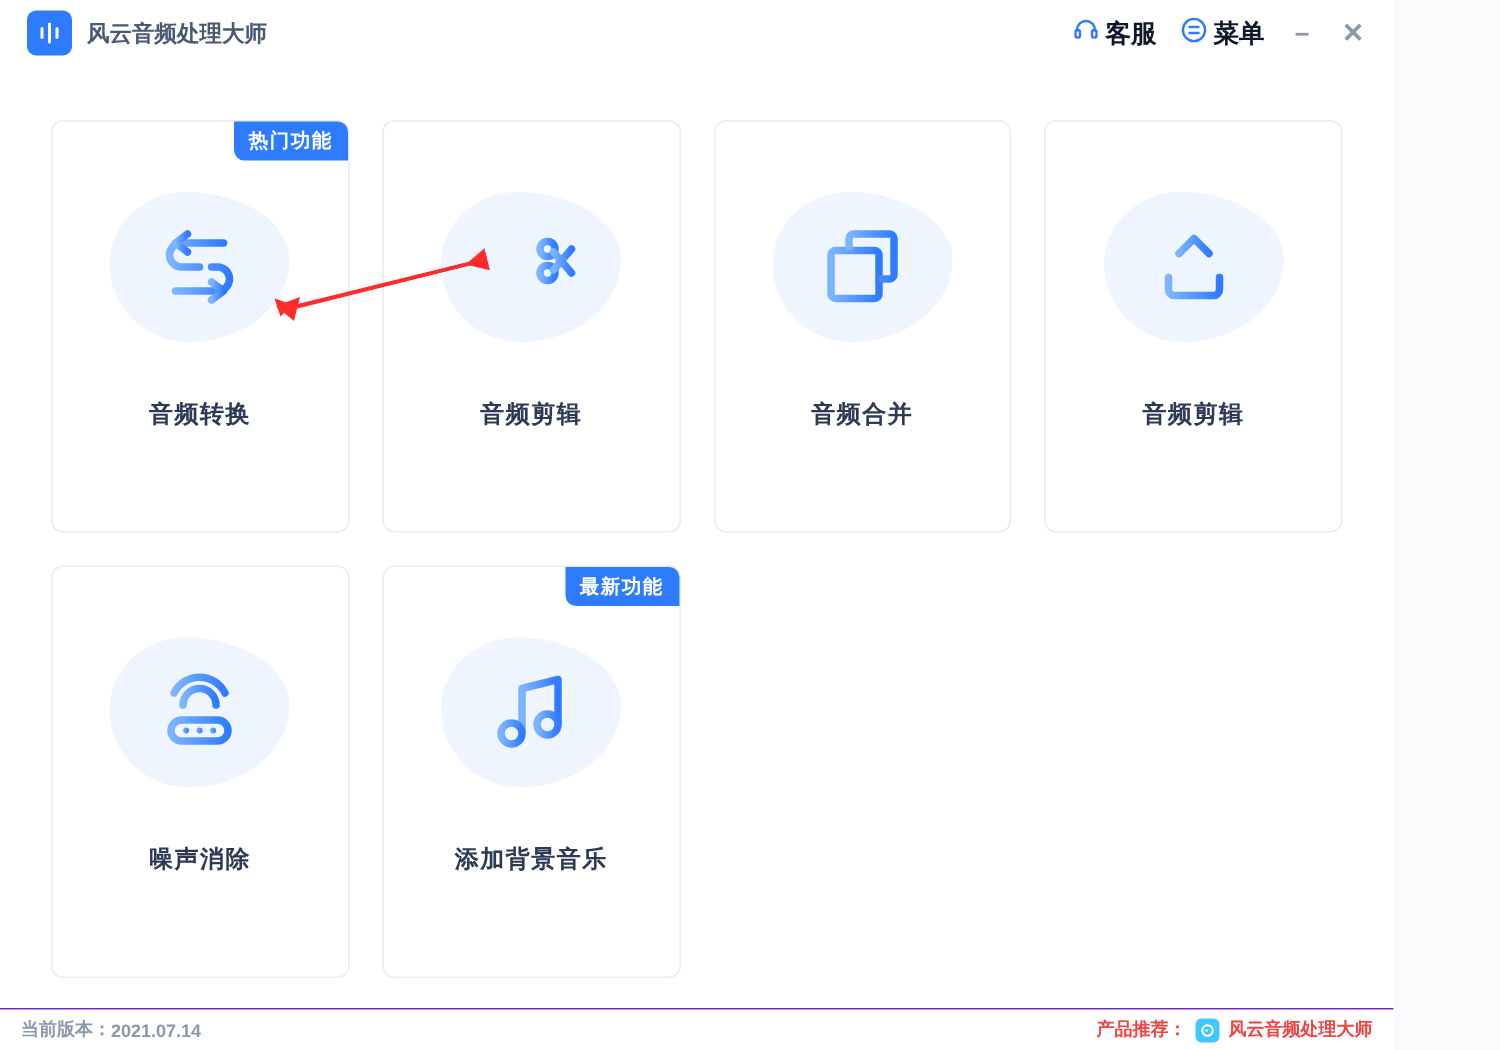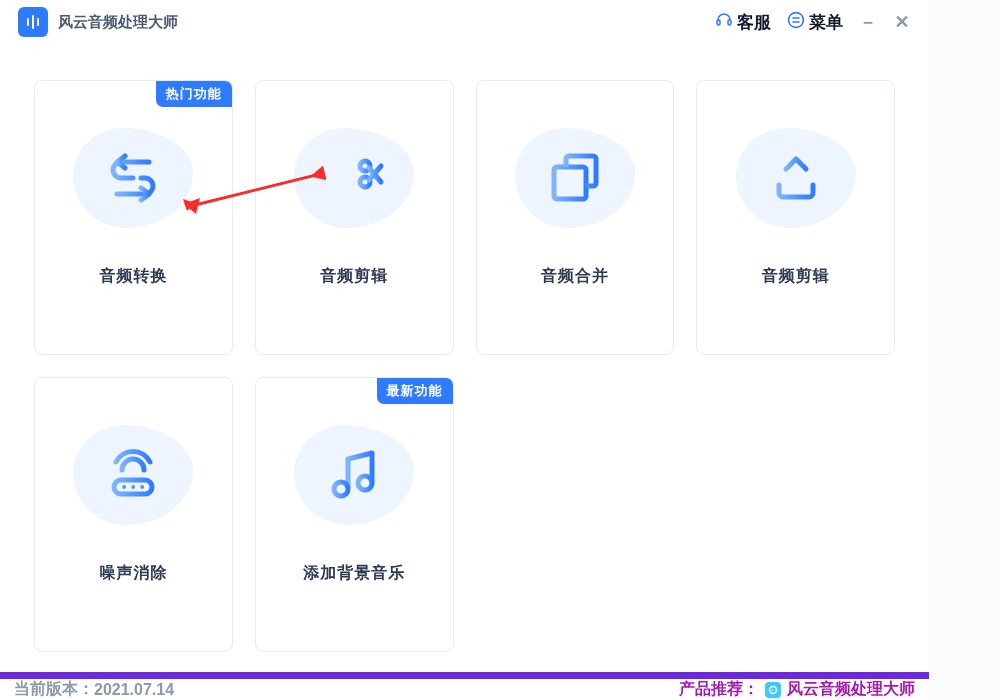--- a/index.html
+++ b/index.html
@@ -19,22 +19,22 @@
   .win-btn { margin-left:16px; color:#8c98ab; font-size:18px; cursor:pointer; width:18px; text-align:center;}
   
   .grid { flex:1; padding:36px 34px 20px 34px; display:grid; grid-template-columns:repeat(4,1fr); grid-template-rows:repeat(2,1fr); gap:22px;}
   .card { position:relative; border:1px solid #e6ecf4; border-radius:8px; background:#fff; display:flex; flex-direction:column; align-items:center; justify-content:center; cursor:pointer; gap:38px; padding-top:8px;}
   .badge { position:absolute; top:0; right:0; background:#2f7bff; color:#fff; font-size:13px; padding:4px 10px; border-radius:0 7px 0 7px; letter-spacing:1px;}
   .blob { width:120px; height:100px; position:relative; display:flex; align-items:center; justify-content:center;}
   .blob::before{ content:""; position:absolute; inset:0; background:#eef5ff; border-radius:42% 58% 56% 44% / 48% 45% 55% 52%; }
   .blob svg{ position:relative; z-index:1; }
   .card-label{ color:#2d3a55; font-size:16px; letter-spacing:1px; margin-bottom:28px;}
   
-  .statusbar { height:28px; border-top:7px solid #6d28d9; display:flex; align-items:center; padding:0 14px; font-size:16px; color:#8c98ab; background:#fff;}
-  .sb-right{ display:flex; align-items:center; gap:6px; color:#a21caf;justify-content:space-between;}
+  .statusbar { height:28px; border-top:1px solid #6d28d9; display:flex; align-items:center; padding:0 14px; font-size:12px; color:#8c98ab; background:#fff;}
+  .sb-right{ display:flex; align-items:center; gap:6px; color:#ef4444;justify-content:space-between;}
   .rec-icon{ width:16px; height:16px; background:#3fc8ff; border-radius:4px; display:flex; align-items:center; justify-content:center; color:#fff; font-size:10px;}
   
   .arrow{ position:absolute; left:180px; top:164px; pointer-events:none; z-index:20;}
 </style>
 </head>
 <body>
 
 <div class="app">
 
   <div class="titlebar">

